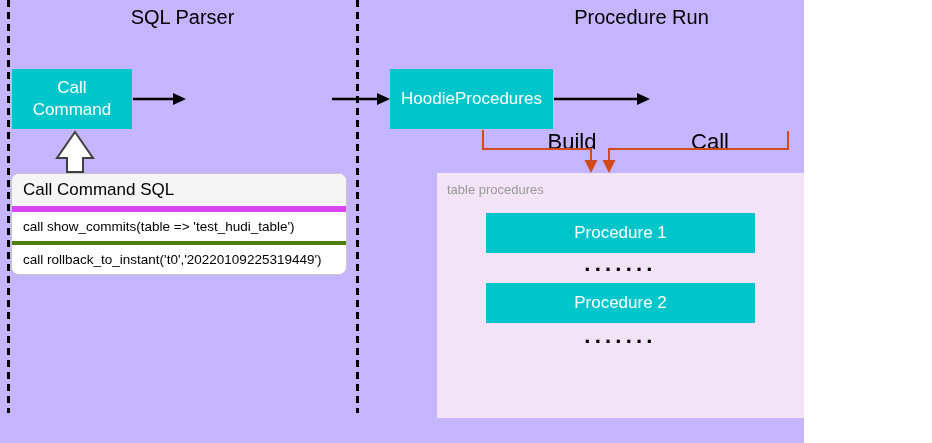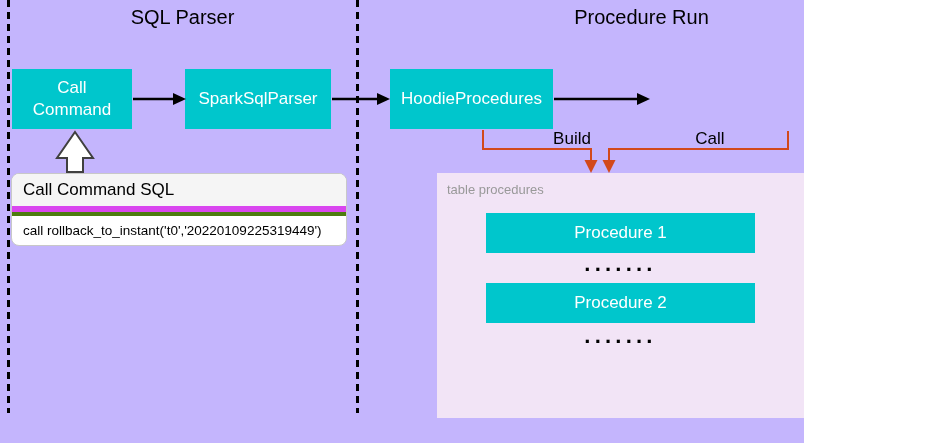--- a/index.html
+++ b/index.html
@@ -17,21 +17,21 @@
   .panel-title.proc{left:358px;width:567px}
 
   .teal{position:absolute;background:#00C6CC;color:#fff;display:flex;
     align-items:center;justify-content:center;text-align:center;
     font-size:17px;line-height:1.3;}
   .node-call-command{left:12px;top:69px;width:120px;height:60px;padding:18px 18px;box-sizing:border-box;}
   .node-sparksqlparser{left:185px;top:69px;width:146px;height:60px;}
   .node-hoodieprocedures{left:390px;top:69px;width:163px;height:60px;}
   .node-callprochoodiecmd{left:651px;top:69px;width:267px;height:61px;}
 
-  .edge-label{position:absolute;font-size:17px;width:60px;text-align:center;}
+  .edge-label{position:absolute;font-size:22px;width:60px;text-align:center;}
   .edge-label.build{left:542px;top:129px;}
   .edge-label.call{left:680px;top:129px;}
 
   .lavender{position:absolute;left:437px;top:173px;width:368px;height:245px;background:#F2E4F6;}
   .up-group-label{position:absolute;left:10px;top:9px;font-size:13px;color:#999;}
   .proc-box{position:absolute;left:49px;width:269px;height:40px;background:#00C6CC;color:#fff;
     display:flex;align-items:center;justify-content:center;font-size:17px;}
   .proc-1{top:40px}.proc-2{top:110px}.proc-n{top:184px}
   .dots{position:absolute;left:49px;width:269px;height:24px;text-align:center;
     font-size:22px;font-weight:bold;letter-spacing:3px;color:#000;line-height:22px;}
@@ -51,36 +51,36 @@
 <div class="canvas">
 
   <div class="vline left"></div>
   <div class="vline mid"></div>
   <div class="vline right"></div>
 
   <div class="panel-title sql">SQL Parser</div>
   <div class="panel-title proc">Procedure Run</div>
 
   <div class="teal node-call-command">Call Command</div>
-  <div class="teal node-sparksqlparser">SparkSqlParser</div>
   <div class="teal node-hoodieprocedures">HoodieProcedures</div>
 
   <div class="edge-label build">Build</div>
   <div class="edge-label call">Call</div>
 
   <div class="lavender">
     <div class="up-group-label">table procedures</div>
     <div class="proc-box proc-1">Procedure 1</div>
     <div class="dots dots-1">·······</div>
     <div class="proc-box proc-2">Procedure 2</div>
     <div class="dots dots-2">·······</div>
   </div>
 
   <div class="sql-table">
     <div class="sql-header">Call Command SQL</div>
+    <div class="sql-row">call show_commits(table =&gt; 'test_hudi_table')</div>
     <div class="sql-row second">call rollback_to_instant('t0','20220109225319449')</div>
   </div>
 
   <svg class="overlay" width="932" height="443">
 
     <g>
       <line x1="133" y1="99" x2="174" y2="99" stroke="#000" stroke-width="2.5"></line>
       <polygon points="173,93 186,99 173,105" fill="#000"></polygon>
     </g>
 

